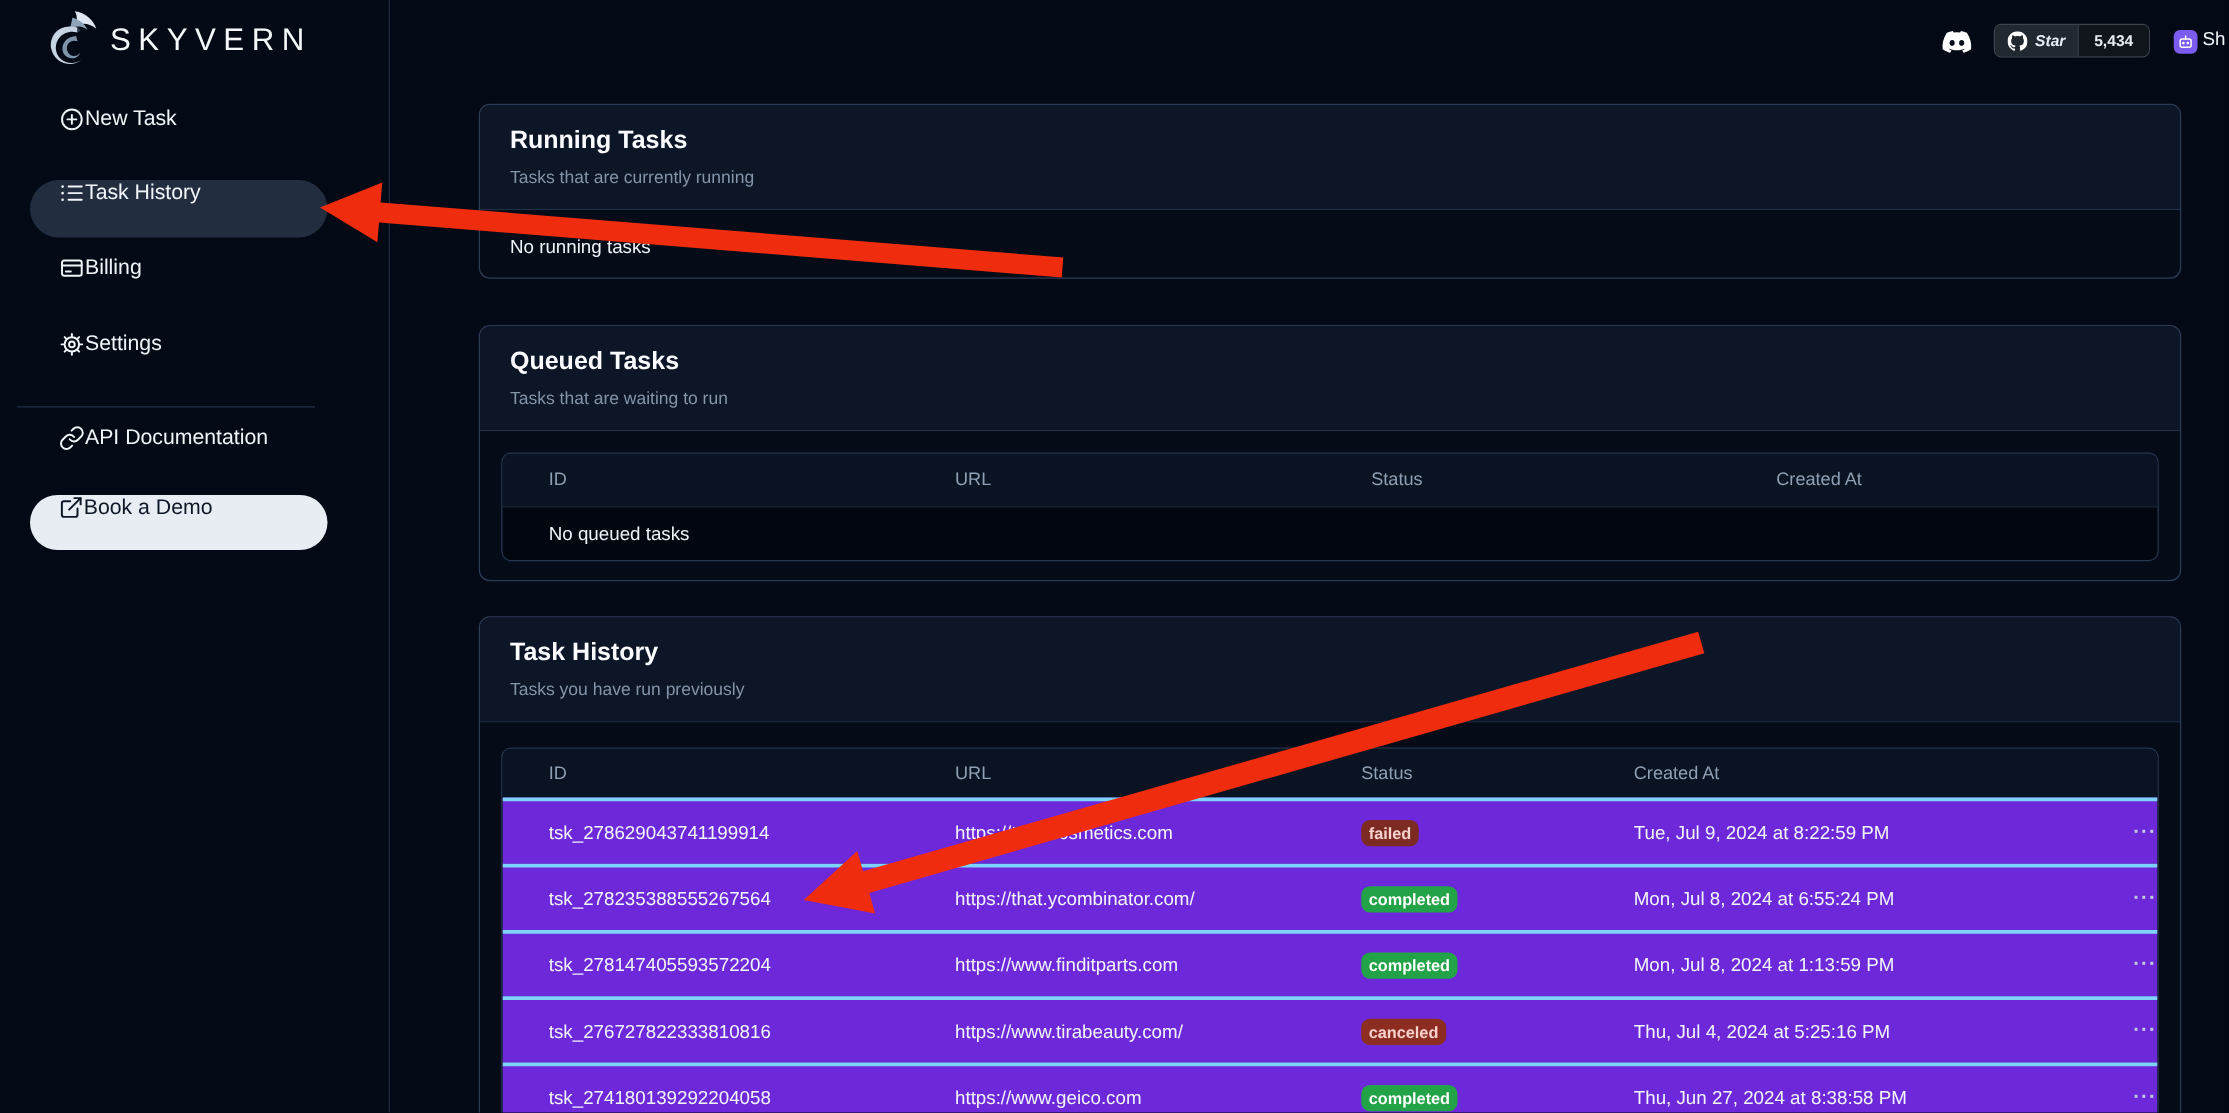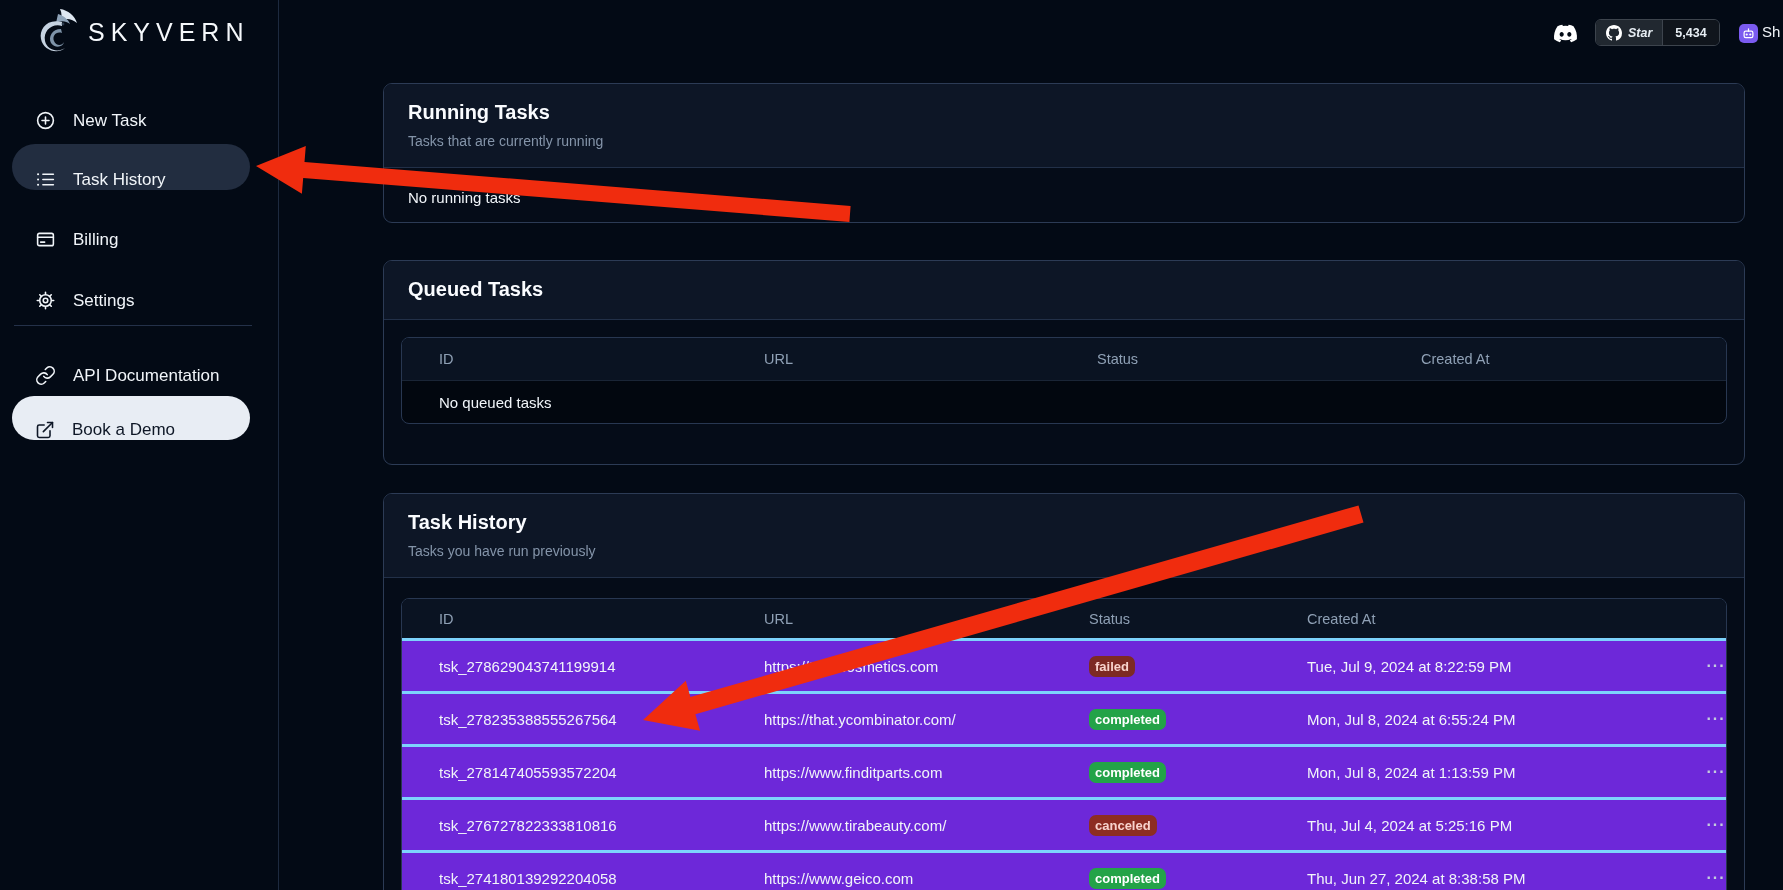--- a/index.html
+++ b/index.html
@@ -5,32 +5,32 @@
   * { margin:0; padding:0; box-sizing:border-box; }
   html,body { width:1783px; height:890px; overflow:hidden; }
   body {
     background:#030a15;
     font-family:"Liberation Sans", sans-serif;
     color:#f1f5f9;
     position:relative;
   }
   
   .sidebar {
-    position:absolute; left:0; top:0; width:279px; height:890px;
+    position:absolute; left:0; top:0; width:312px; height:890px;
     background:#030a15; border-right:1px solid #1d2a3f;
   }
   .logo { position:absolute; left:32px; top:4px; width:230px; height:52px; }
   .logo svg { position:absolute; left:0; top:2px; }
   .logo-text {
     position:absolute; left:56px; top:14px;
     font-size:25px; font-weight:500; letter-spacing:6px; color:#f5f8fb;
   }
   .nav-item {
-    position:absolute; left:12px; width:238px; height:46px;
-    display:flex; align-items:flex-end; gap:17px; padding-left:23px;
+    position:absolute; left:24px; width:238px; height:46px;
+    display:flex; align-items:flex-start; padding-left:23px;
     border-radius:23px; cursor:pointer; color:#f1f5f9; font-size:17px;
   }
   .nav-item svg { flex:0 0 auto; }
   .nav-item.active { background:#222d40; }
   .nav-item.pill { background:#e8edf4; color:#0e1726; font-weight:500; }
   .side-divider { position:absolute; left:14px; top:325px; width:238px; height:1px; background:#243149; }
   
   .topbar { position:absolute; left:279px; top:0; right:0; height:60px; }
   .discord-btn { position:absolute; left:1272px; top:22px; width:30px; height:24px; cursor:pointer; }
   .gh-btn {
@@ -187,20 +187,21 @@
   <div class="card-head">
     <div class="card-title">Running Tasks</div>
     <div class="card-sub">Tasks that are currently running</div>
   </div>
   <div class="empty-line">No running tasks</div>
 </section>
 
 <section class="card card-queued">
   <div class="card-head">
     <div class="card-title">Queued Tasks</div>
+    <div class="card-sub">Tasks that are waiting to run</div>
   </div>
   <div class="tbl">
     <div class="t-head queued-grid">
       <div>ID</div>
       <div>URL</div>
       <div>Status</div>
       <div>Created At</div>
     </div>
     <div class="t-empty">No queued tasks</div>
   </div>

